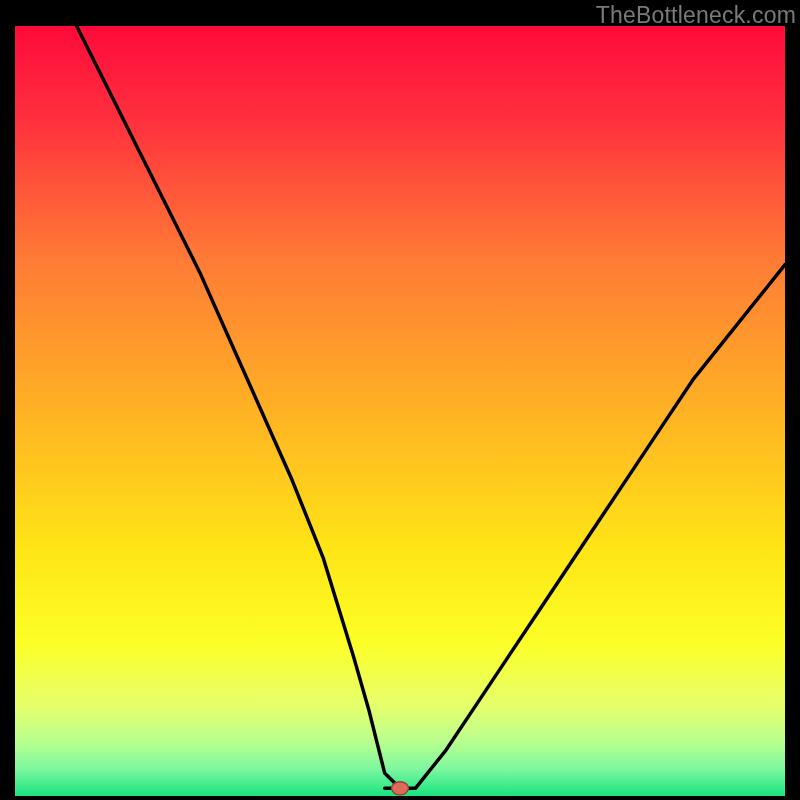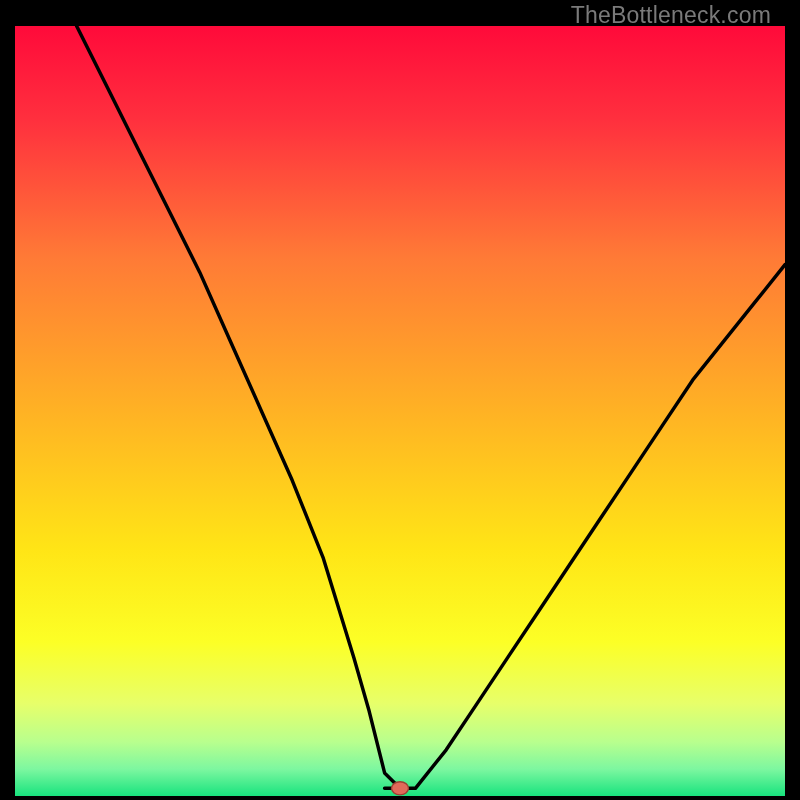--- a/index.html
+++ b/index.html
@@ -22,21 +22,21 @@
   .plot {
     position: absolute;
     left: 0;
     top: 0;
     width: 770px;
     height: 770px;
   }
   .watermark {
     position: absolute;
     top: 2px;
-    right: 29px;
+    right: 4px;
     color: #7a7a7a;
     font-size: 23px;
     font-weight: 500;
     letter-spacing: 0.2px;
   }
 </style>
 </head>
 <body>
 
 <div class="watermark">TheBottleneck.com</div>

